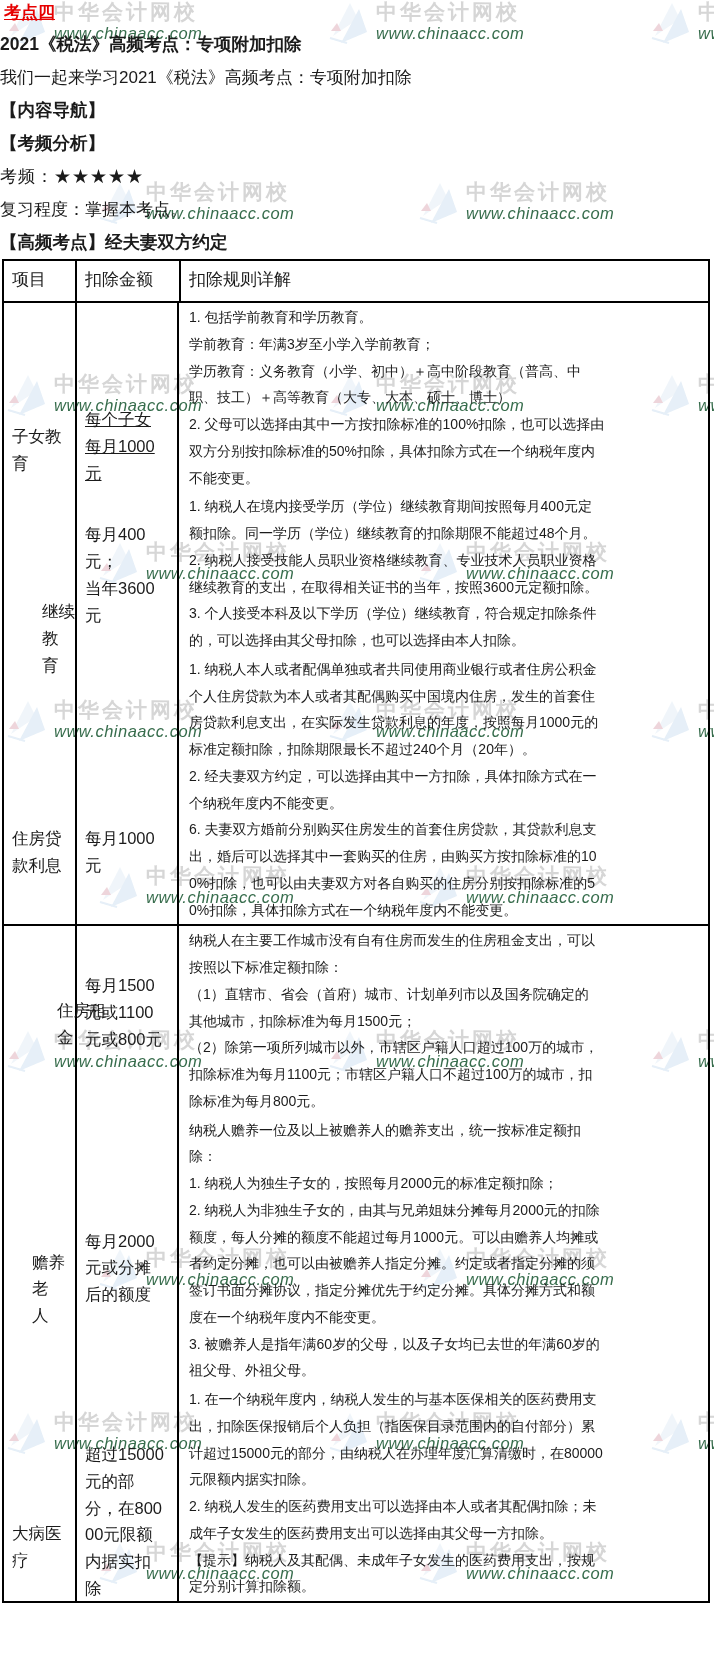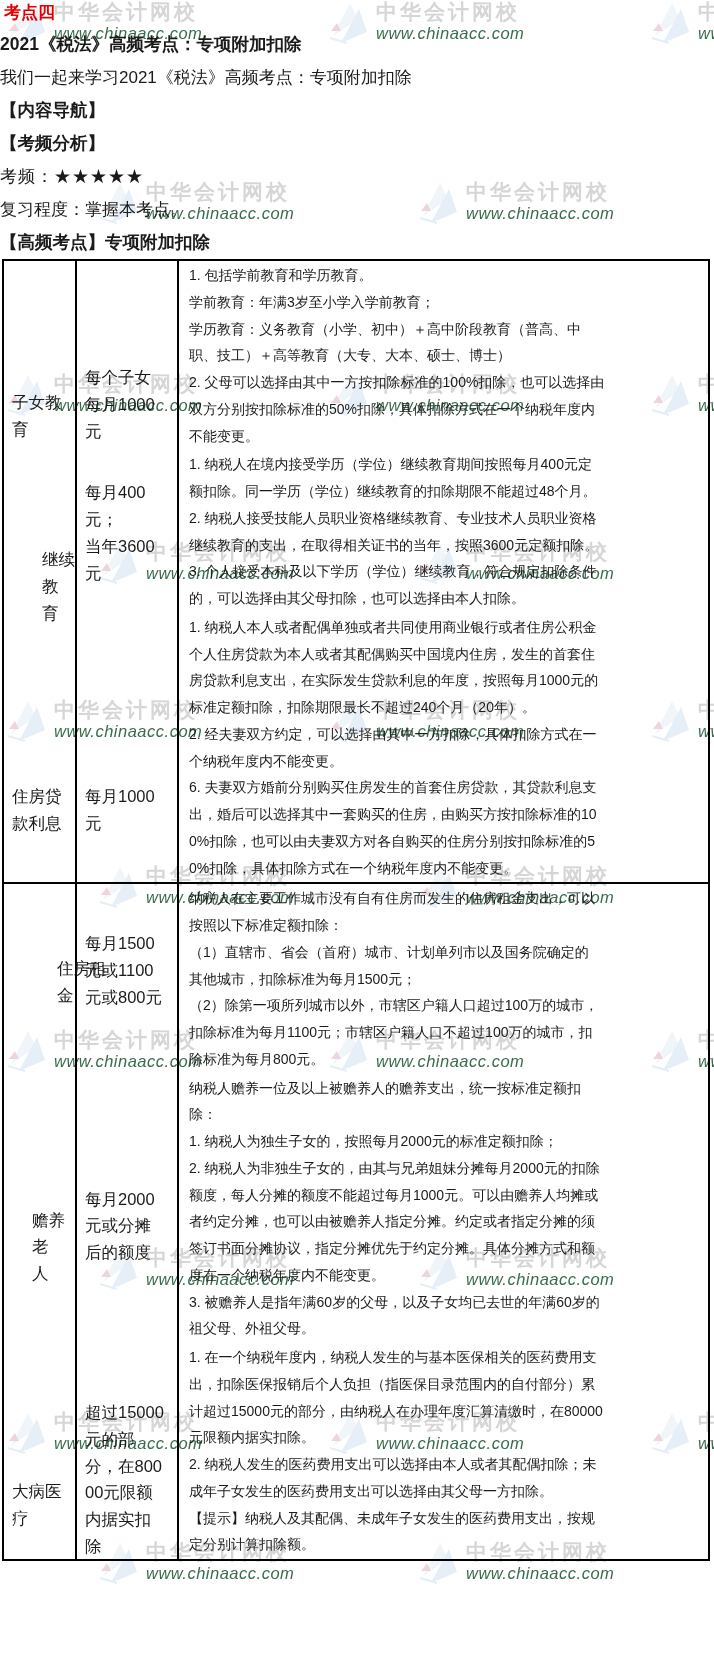--- a/index.html
+++ b/index.html
@@ -32,21 +32,21 @@
     color: var(--wm_gray); line-height: 24px;
   }
   .wm .wm-l2 {
     font-size: 16.5px; font-weight: 400; letter-spacing: 0.5px;
     color: #14532d; line-height: 19px; font-style: italic;
   }
   
   .content { position: relative; z-index: 1; padding: 2px 0 0 0; }
   .badge {
     height: 26px; line-height: 22px; padding-left: 4px;
-    font-size: 17px; font-weight: 700; color: var(--badge_red);
+    font-size: 17px; font-weight: 700; color: var(--badge_red); text-decoration: underline;
   }
   .tline {
     height: 33px; line-height: 33px; padding-left: 0;
     font-size: 17px; white-space: nowrap;
   }
   .tline.bold { font-weight: 700; font-size: 17.5px; }
   .tline.stars { font-size: 17px; letter-spacing: 1px; }
   
   .dtable {
     margin-left: 2px;
@@ -73,22 +73,22 @@
     white-space: pre-line;
   }
   .item, .amount {
     position: absolute; top: 0;
     font-size: 16.5px; line-height: 26.75px;
     white-space: pre-line;
   }
   .item { left: 0; width: 71px; padding-left: 8px; }
   .amount { left: 73px; width: 100px; padding-left: 8px; }
   
-  .r-a1 .item { top: 128px; } .r-a1 .amount { top: 103px; }
-  .r-a2 .item { top: 96px; padding-left: 38px; } .r-a2 .amount { top: 29px; }
+  .r-a1 .item { top: 120px; } .r-a1 .amount { top: 103px; text-decoration: underline; }
+  .r-a2 .item { top: 106px; padding-left: 38px; } .r-a2 .amount { top: 29px; }
   .r-a3 .item { top: 170px; } .r-a3 .amount { top: 170px; }
   .r-b1 .item { top: 71px; margin-left: 45px; }  .r-b1 .amount { top: 46px; }
   .r-b2 .item { top: 133px; padding-left: 28px; } .r-b2 .amount { top: 112px; }
   .r-b3 .item { top: 135px; } .r-b3 .amount { top: 56px; }
 </style>
 </head>
 <body>
 
 <div class="page">
   <div class="wm-layer" id="wm-layer">
@@ -395,23 +395,28 @@
     </div>
 
   <div class="content">
     <div class="badge">考点四</div>
     <div class="tline bold">2021《税法》高频考点：专项附加扣除</div>
     <div class="tline">我们一起来学习2021《税法》高频考点：专项附加扣除</div>
     <div class="tline bold">【内容导航】</div>
     <div class="tline bold">【考频分析】</div>
     <div class="tline stars">考频：★★★★★</div>
     <div class="tline">复习程度：掌握本考点。</div>
-    <div class="tline bold">【高频考点】专项附加扣除</div>
+    <div class="tline bold">【高频考点】经夫妻双方约定</div>
 
     <div class="dtable">
+      <div class="thead">
+        <div class="h h1">项目</div>
+        <div class="h h2">扣除金额</div>
+        <div class="h h3">扣除规则详解</div>
+      </div>
 
       <div class="tsection">
         <div class="vline v1"></div>
         <div class="vline v2"></div>
 
         <div class="trow r-a1">
           <div class="item">子女教
 育</div>
           <div class="amount">每个子女
 每月1000

